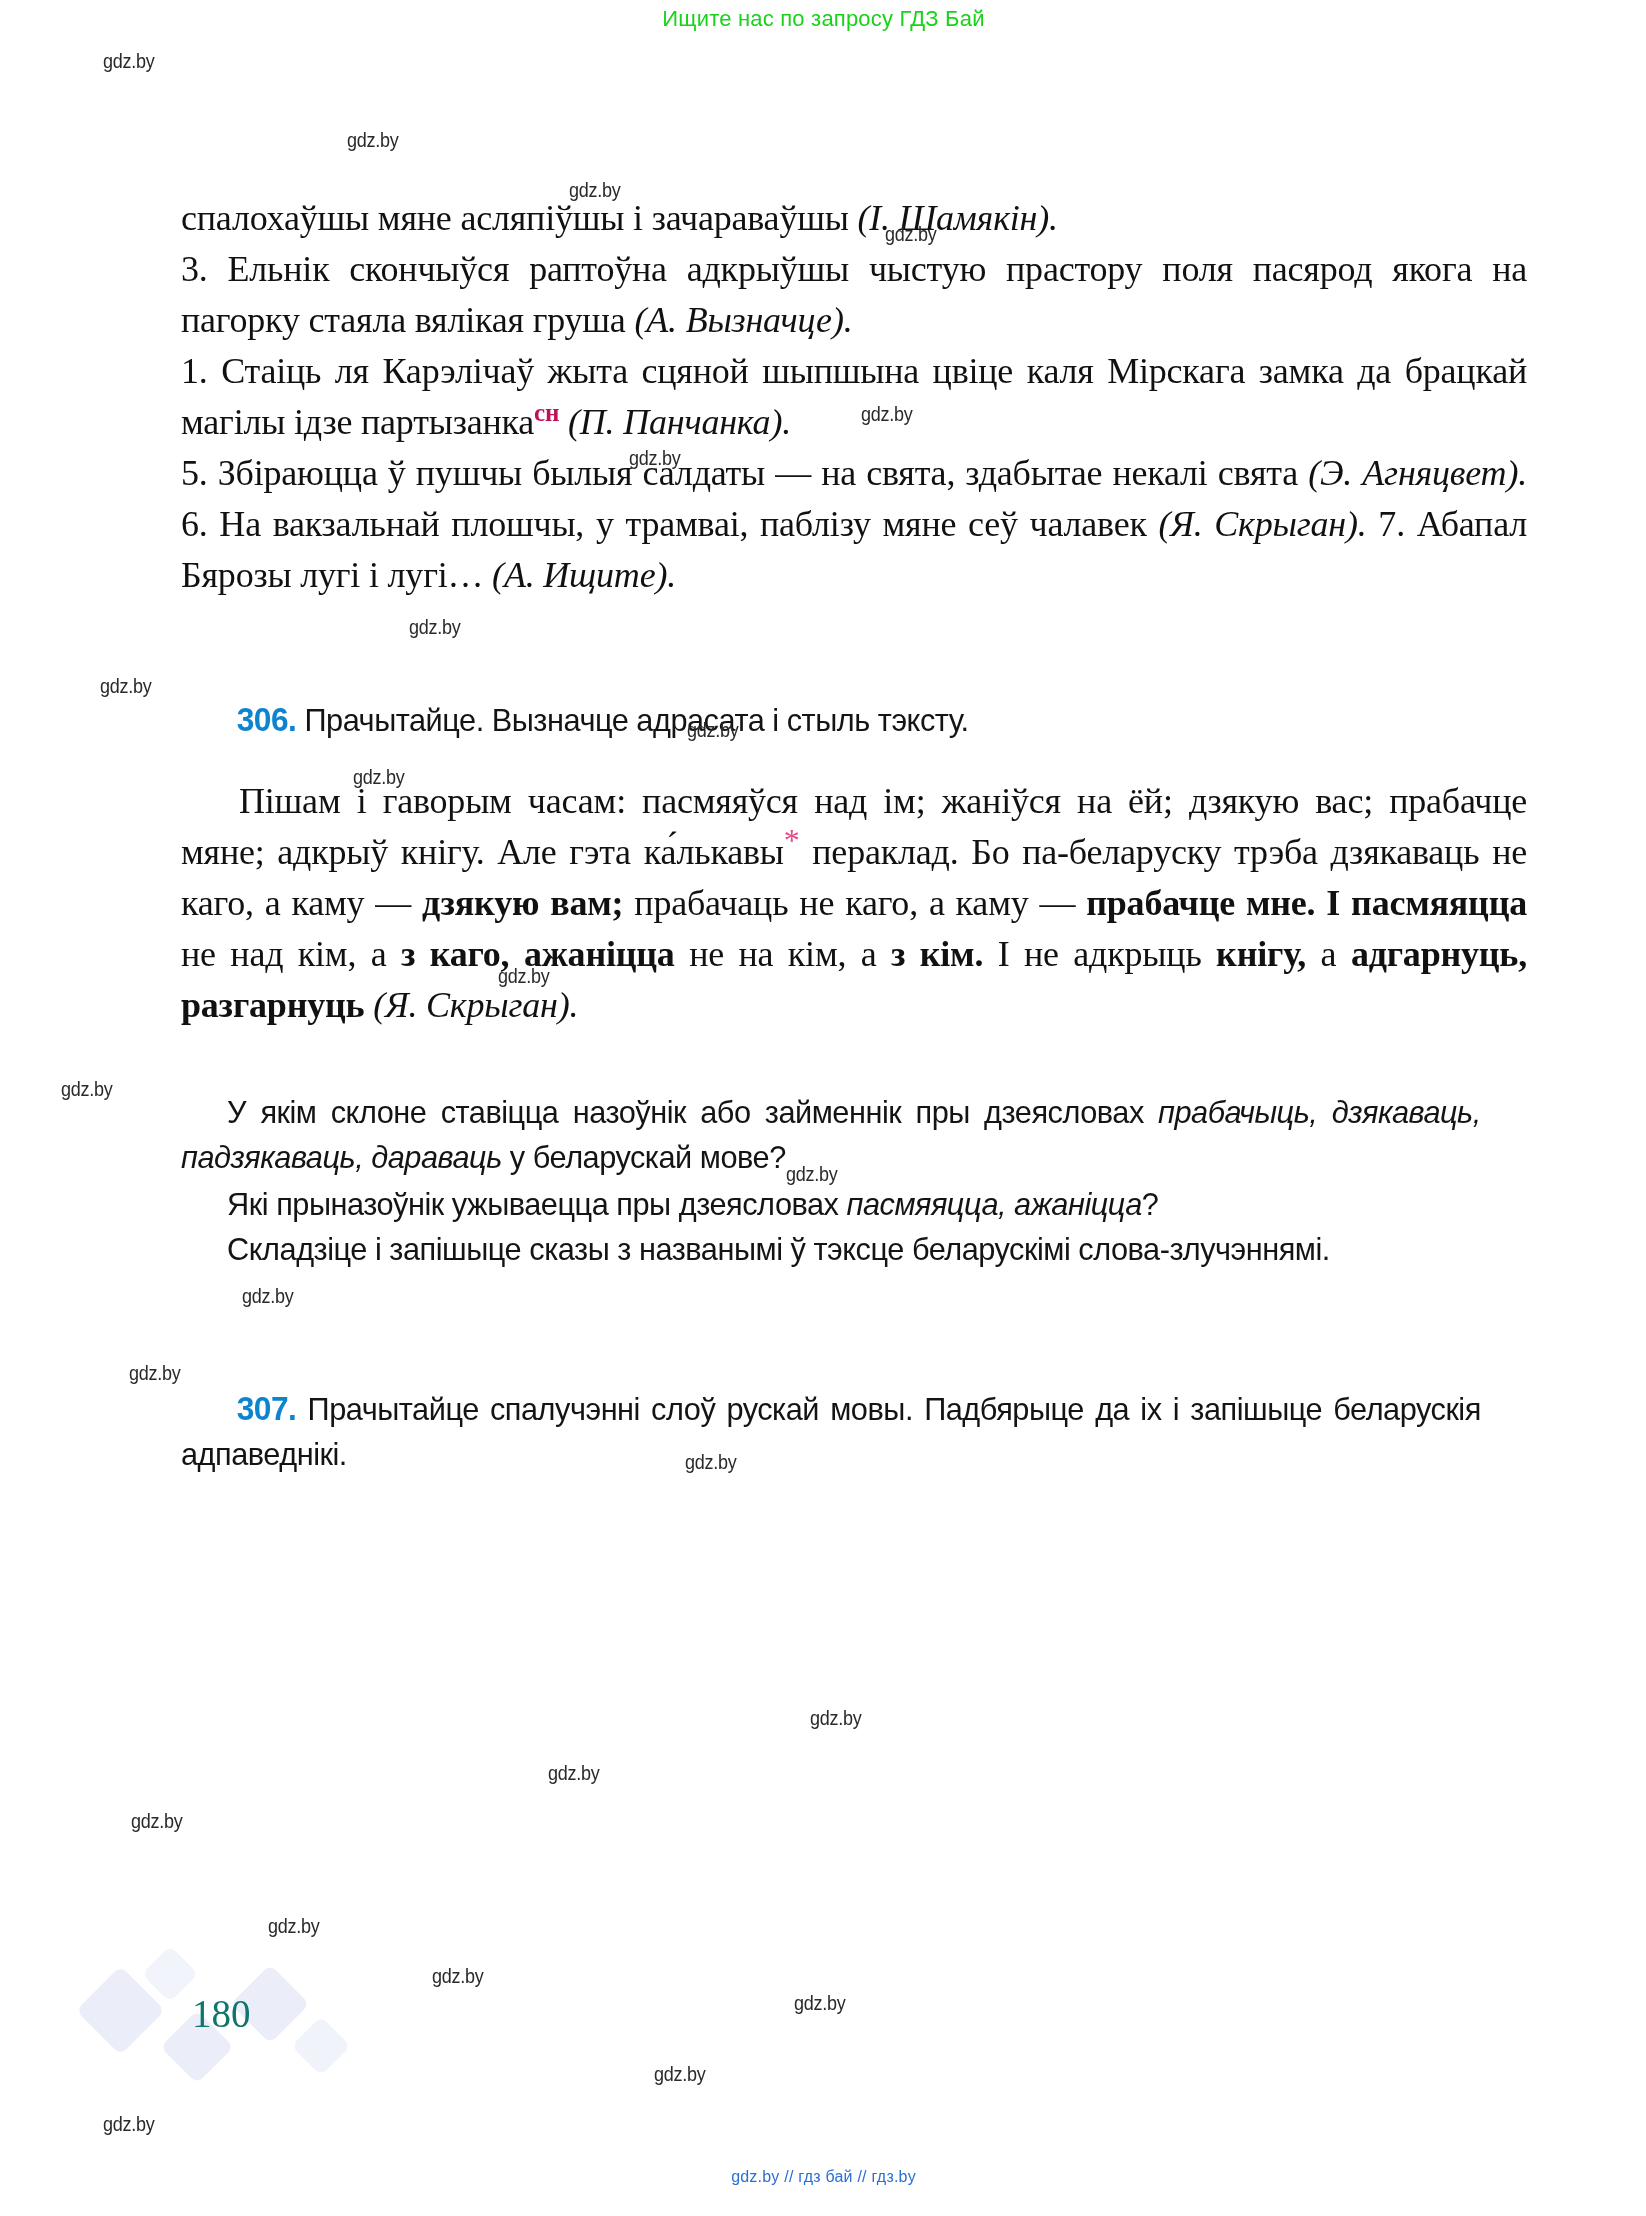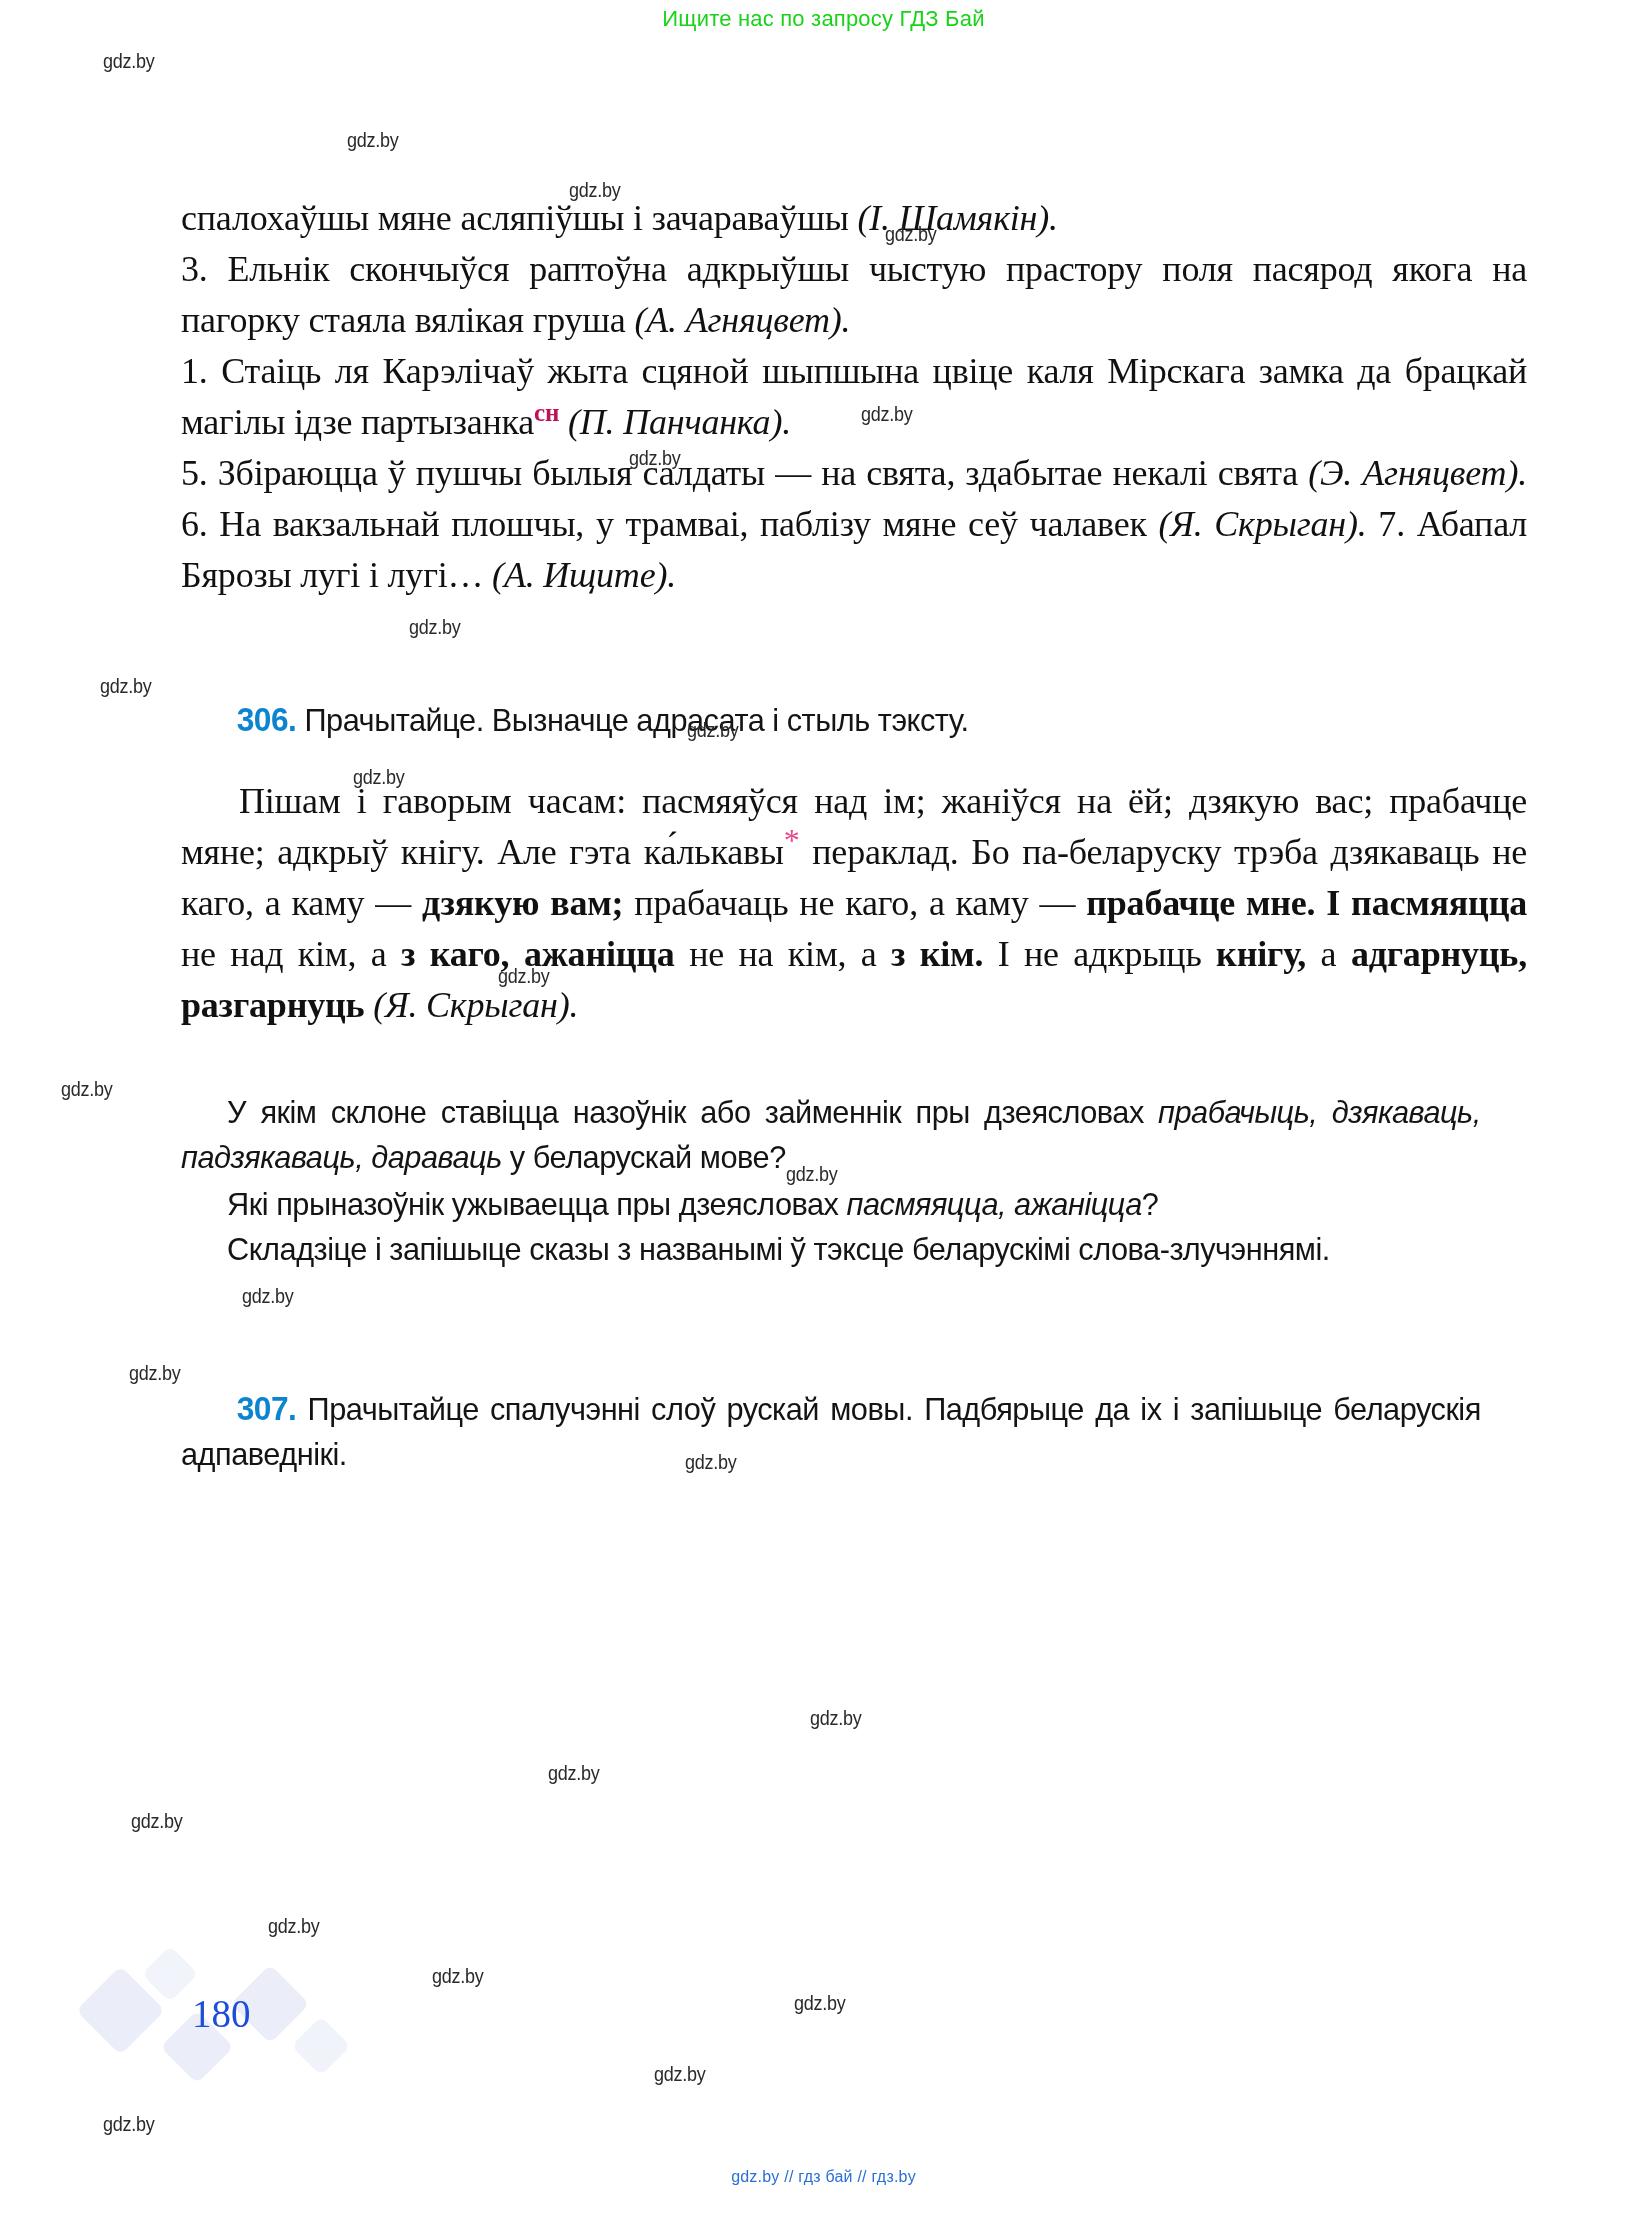--- a/index.html
+++ b/index.html
@@ -99,21 +99,21 @@
     transform-origin: left top;
   }
 
   
   .page-num {
     position: absolute;
     left: 192px;
     top: 1991px;
     font-family: "Liberation Serif", serif;
     font-size: 39px;
-    color: #1d4ed8;
+    color: #0f766e;
   }
 
   
   .copyright {
     position: absolute;
     left: 289px;
     top: 2012px;
     font-family: "Liberation Sans", sans-serif;
     font-size: 33px;
     color: #f7a7c4;
@@ -154,21 +154,21 @@
   </div>
 
   <div class="diamond" style="left:89px; top:1979px; width:63px; height:63px;"></div>
   <div class="diamond" style="left:171px; top:2021px; width:52px; height:52px;"></div>
   <div class="diamond" style="left:242px; top:1976px; width:56px; height:56px;"></div>
   <div class="diamond" style="left:150px; top:1954px; width:40px; height:40px; opacity:.55;"></div>
   <div class="diamond" style="left:300px; top:2025px; width:42px; height:42px; opacity:.6;"></div>
 
   <div class="blk serif-block" style="left:181px; top:193px; width:1346px;">
     <span>спалохаўшы мяне асляпіўшы і зачараваўшы </span><span class="it">(І. Шамякін).</span><br>
-    <span>3. Ельнік скончыўся раптоўна адкрыўшы чыстую прастору поля пасярод якога на пагорку стаяла вялікая груша </span><span class="it">(А. Агняцвет).</span><br>
+    <span>3. Ельнік скончыўся раптоўна адкрыўшы чыстую прастору поля пасярод якога на пагорку стаяла вялікая груша </span><span class="it">(А. Вызначце).</span><br>
     <span>1. Стаіць ля Карэлічаў жыта сцяной шыпшына цвіце каля Мірскага замка да брацкай магілы ідзе партызанка</span><span class="sup-red">сн</span><span class="it"> (П. Панчанка).</span><br>
     <span>5. Збіраюцца ў пушчы былыя салдаты — на свята, здабытае некалі свята </span><span class="it">(Э. Агняцвет).</span><span> 6. На вакзальнай плошчы, у трамваі, паблізу мяне сеў чалавек </span><span class="it">(Я. Скрыган).</span><span> 7. Абапал Бярозы лугі і лугі… </span><span class="it">(А. Ищите).</span>
   </div>
 
   <div class="blk sans-block indent" style="left:181px; top:697px; width:1354px;">
     <span class="ex-num">306.</span>
     <span>Прачытайце. Вызначце адрасата і стыль тэксту.</span>
   </div>
 
   <div class="blk serif-block indent" style="left:181px; top:776px; width:1346px;">

